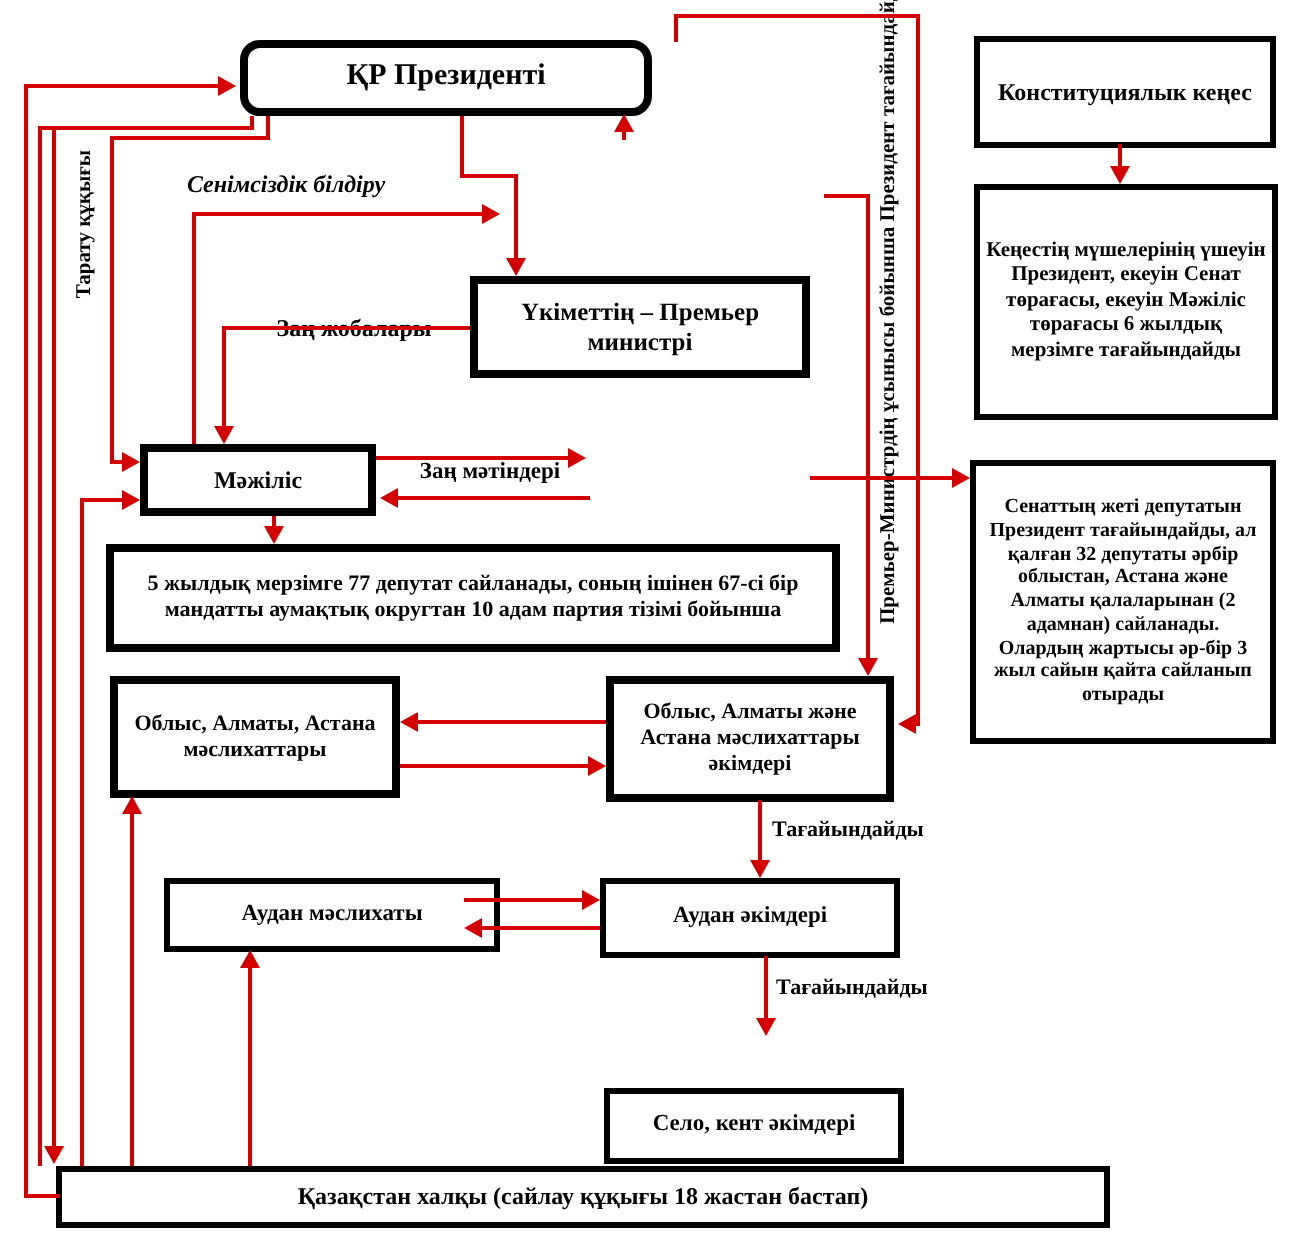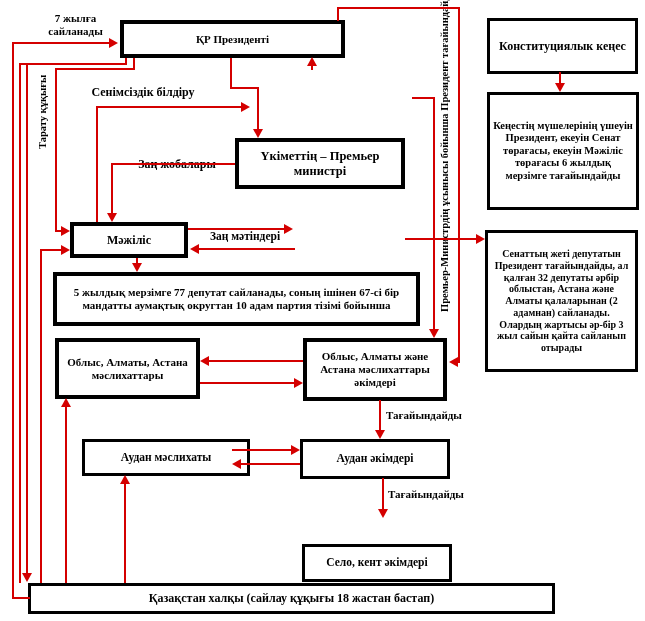--- a/index.html
+++ b/index.html
@@ -17,21 +17,21 @@
   .ah-r{border-top:5px solid transparent;border-bottom:5px solid transparent;border-left:9px solid #d40000;}
   .ah-l{border-top:5px solid transparent;border-bottom:5px solid transparent;border-right:9px solid #d40000;}
   .ah-d{border-left:5px solid transparent;border-right:5px solid transparent;border-top:9px solid #d40000;}
   .ah-u{border-left:5px solid transparent;border-right:5px solid transparent;border-bottom:9px solid #d40000;}
 </style>
 </head>
 <body>
 
 <div id="stage">
 
-  <div class="box thick" style="left:120px;top:20px;width:225px;height:38px;font-size:11px;">ҚР Президенті</div>
+  <div class="box thick" style="left:120px;top:20px;width:206px;height:38px;font-size:15px;border-radius:10px;">ҚР Президенті</div>
 
   <div class="box" style="left:487px;top:18px;width:151px;height:56px;font-size:12px;">Конституциялык кеңес</div>
 
   <div class="box" style="left:487px;top:92px;width:152px;height:118px;font-size:10.5px;">Кеңестің мүшелерінің үшеуін Президент, екеуін Сенат төрағасы, екеуін Мәжіліс төрағасы 6 жылдық мерзімге тағайындайды</div>
 
 
   <div class="box thick" style="left:235px;top:138px;width:170px;height:51px;font-size:12.5px;">Үкіметтің – Премьер министрі</div>
 
   <div class="box thick" style="left:70px;top:222px;width:118px;height:36px;font-size:12px;">Мәжіліс</div>
 
@@ -45,25 +45,24 @@
   <div class="box thick" style="left:303px;top:338px;width:144px;height:63px;font-size:11px;">Облыс, Алматы және Астана мәслихаттары әкімдері</div>
 
   <div class="box" style="left:82px;top:439px;width:168px;height:37px;font-size:11.5px;">Аудан мәслихаты</div>
 
   <div class="box" style="left:300px;top:439px;width:150px;height:40px;font-size:11.5px;font-family:Liberation Serif, serif;">Аудан әкімдері</div>
 
   <div class="box" style="left:302px;top:518px;width:150px;height:38px;font-size:11.5px;margin-top:26px;">Село, кент әкімдері</div>
 
   <div class="box" style="left:28px;top:583px;width:527px;height:31px;font-size:12px;">Қазақстан халқы (сайлау құқығы 18 жастан бастап)</div>
 
-  <div class="lbl" style="left:28px;top:12px;width:95px;font-size:11px;">7 жылға сайланады</div>
 
   <div class="lbl vlbl" style="left:-1px;top:105px;width:90px;height:14px;font-size:10.5px;">Тарату құқығы</div>
 
-  <div class="lbl" style="left:68px;top:86px;width:150px;font-size:12px;">Сенімсіздік білдіру</div>
+  <div class="lbl" style="left:68px;top:86px;width:150px;font-size:12px;font-style:italic;">Сенімсіздік білдіру</div>
 
   <div class="lbl" style="left:122px;top:158px;width:110px;font-size:12px;">Заң жобалары</div>
 
   <div class="lbl" style="left:198px;top:230px;width:94px;font-size:11.5px;">Заң мәтіндері</div>
 
   <div class="lbl vlbl" style="left:296px;top:155px;width:300px;height:14px;font-size:10.5px;">Премьер-Министрдің ұсынысы бойынша Президент тағайындайды</div>
 
   <div class="lbl" style="left:386px;top:409px;width:100px;font-size:11px;text-align:left;">Тағайындайды</div>
 
   <div class="lbl" style="left:388px;top:488px;width:100px;font-size:11px;text-align:left;">Тағайындайды</div>

